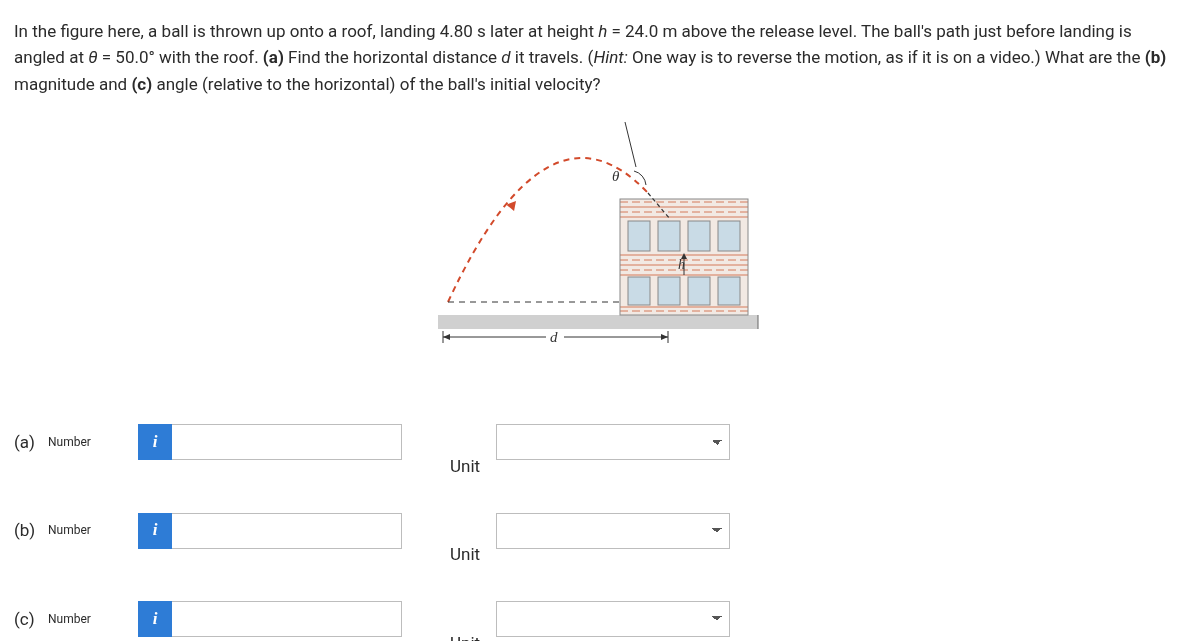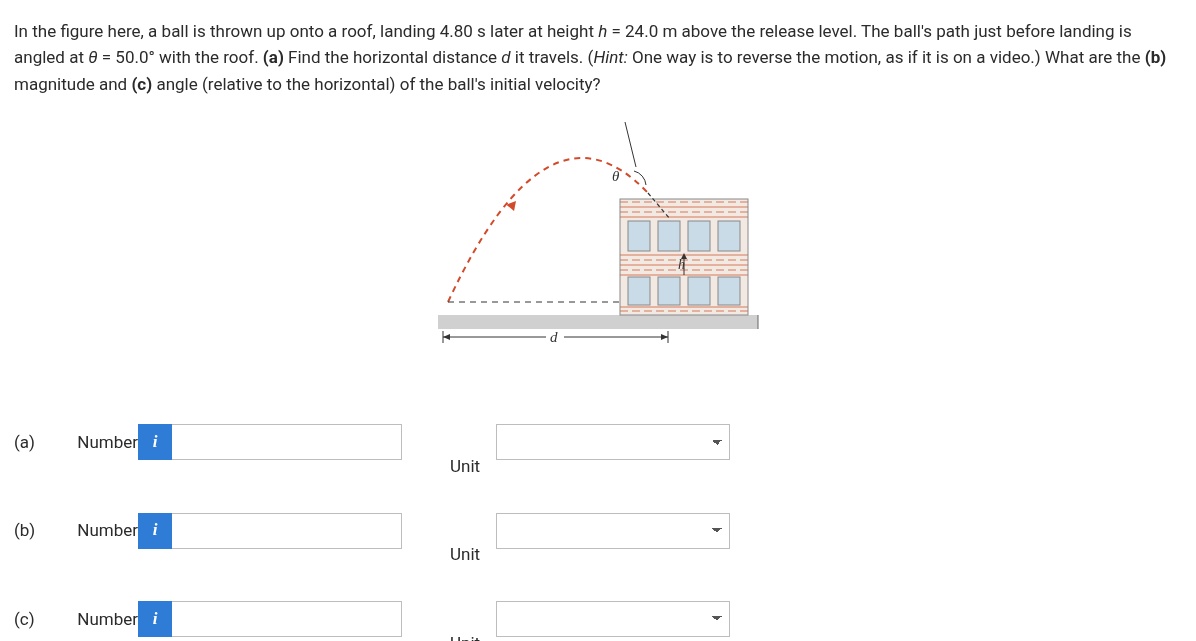--- a/index.html
+++ b/index.html
@@ -28,22 +28,21 @@
     display: flex;
     align-items: center;
     margin: 14px 0;
   }
   .part-label {
     width: 34px;
     font-size: 17px;
   }
   .number-label {
     width: 90px;
-    font-size: 17px;
-    text-align: right;
+    font-size: 12px;
   }
   .info-box {
     width: 34px;
     height: 36px;
     background: #2e7cd6;
     color: #fff;
     display: flex;
     align-items: center;
     justify-content: center;
     font-family: Georgia, serif;

